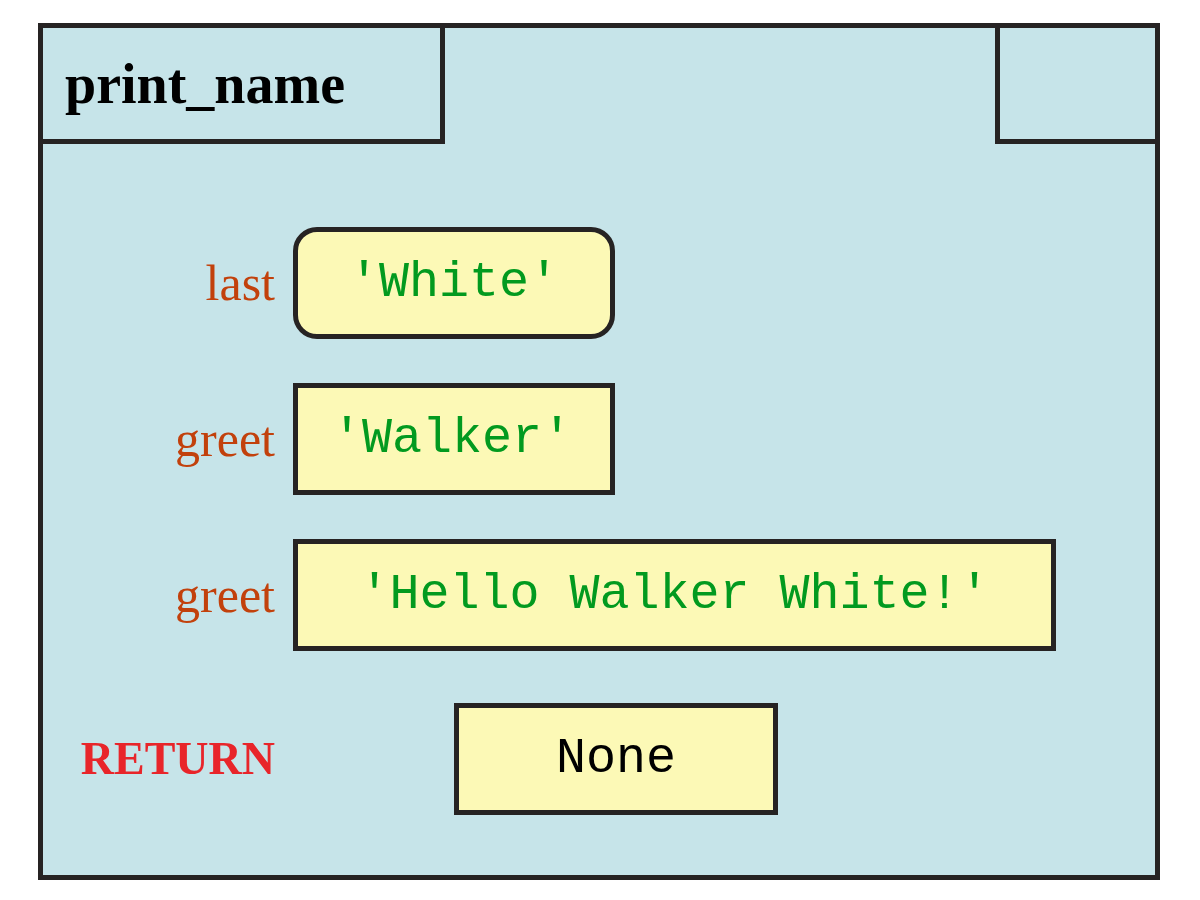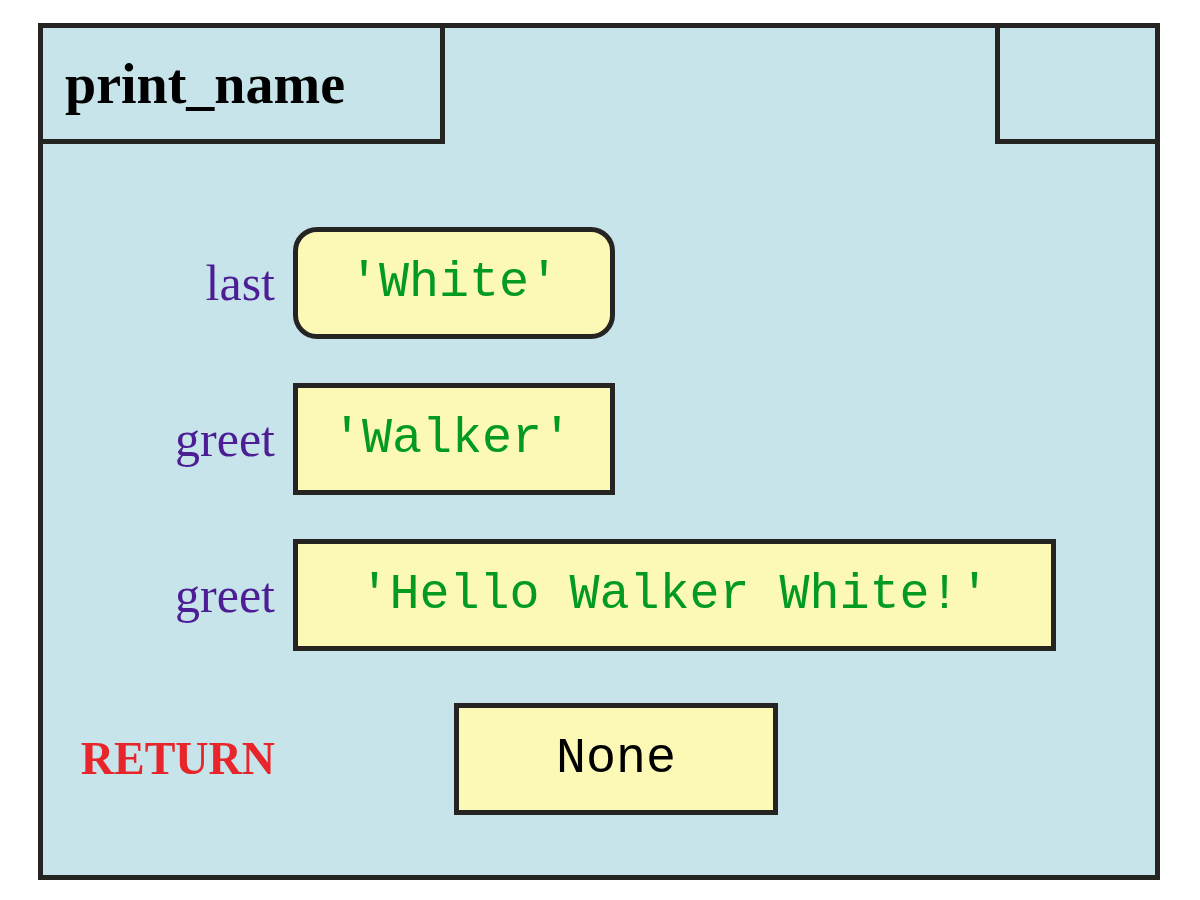--- a/index.html
+++ b/index.html
@@ -75,21 +75,21 @@
     align-items: center;
     height: 112px;
   }
   .var-label {
     width: 250px;
     text-align: right;
     padding-right: 18px;
     box-sizing: border-box;
     font-family: "Liberation Serif", serif;
     font-size: 50px;
-    color: #4c1d95;
+    color: #c2410c;
     line-height: 1;
     white-space: nowrap;
   }
   .var-label.is-return {
     font-weight: bold;
     color: #e8252a;
     font-size: 46px;
   }
   .value-box {
     box-sizing: border-box;

